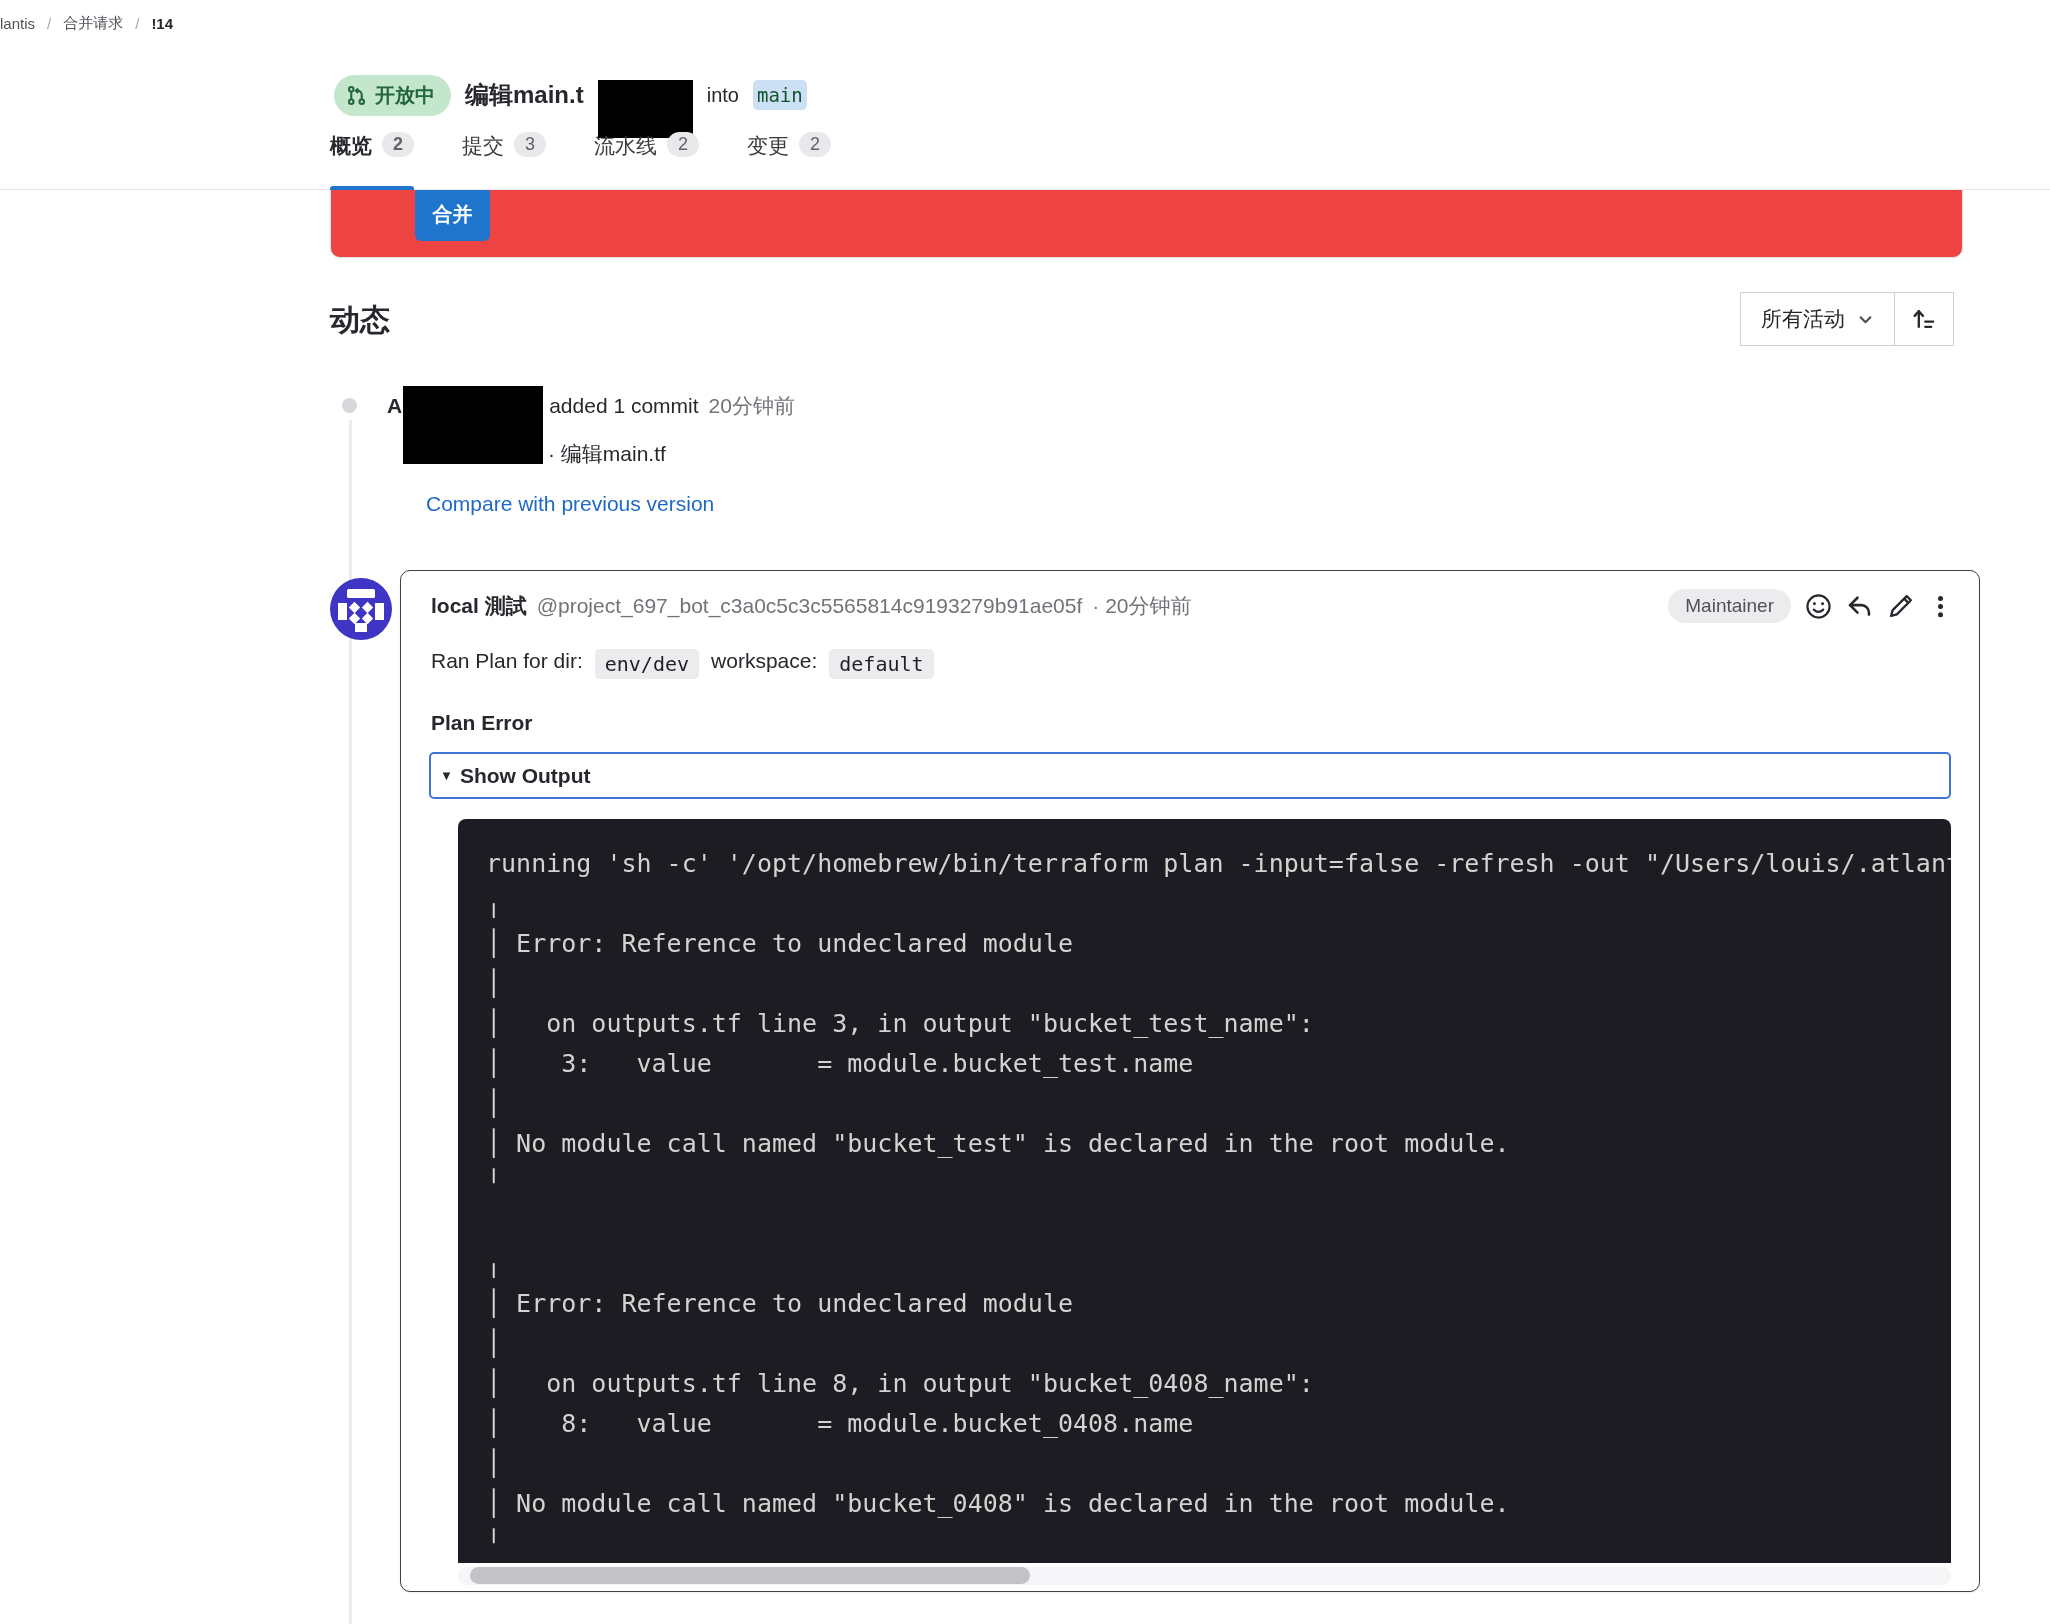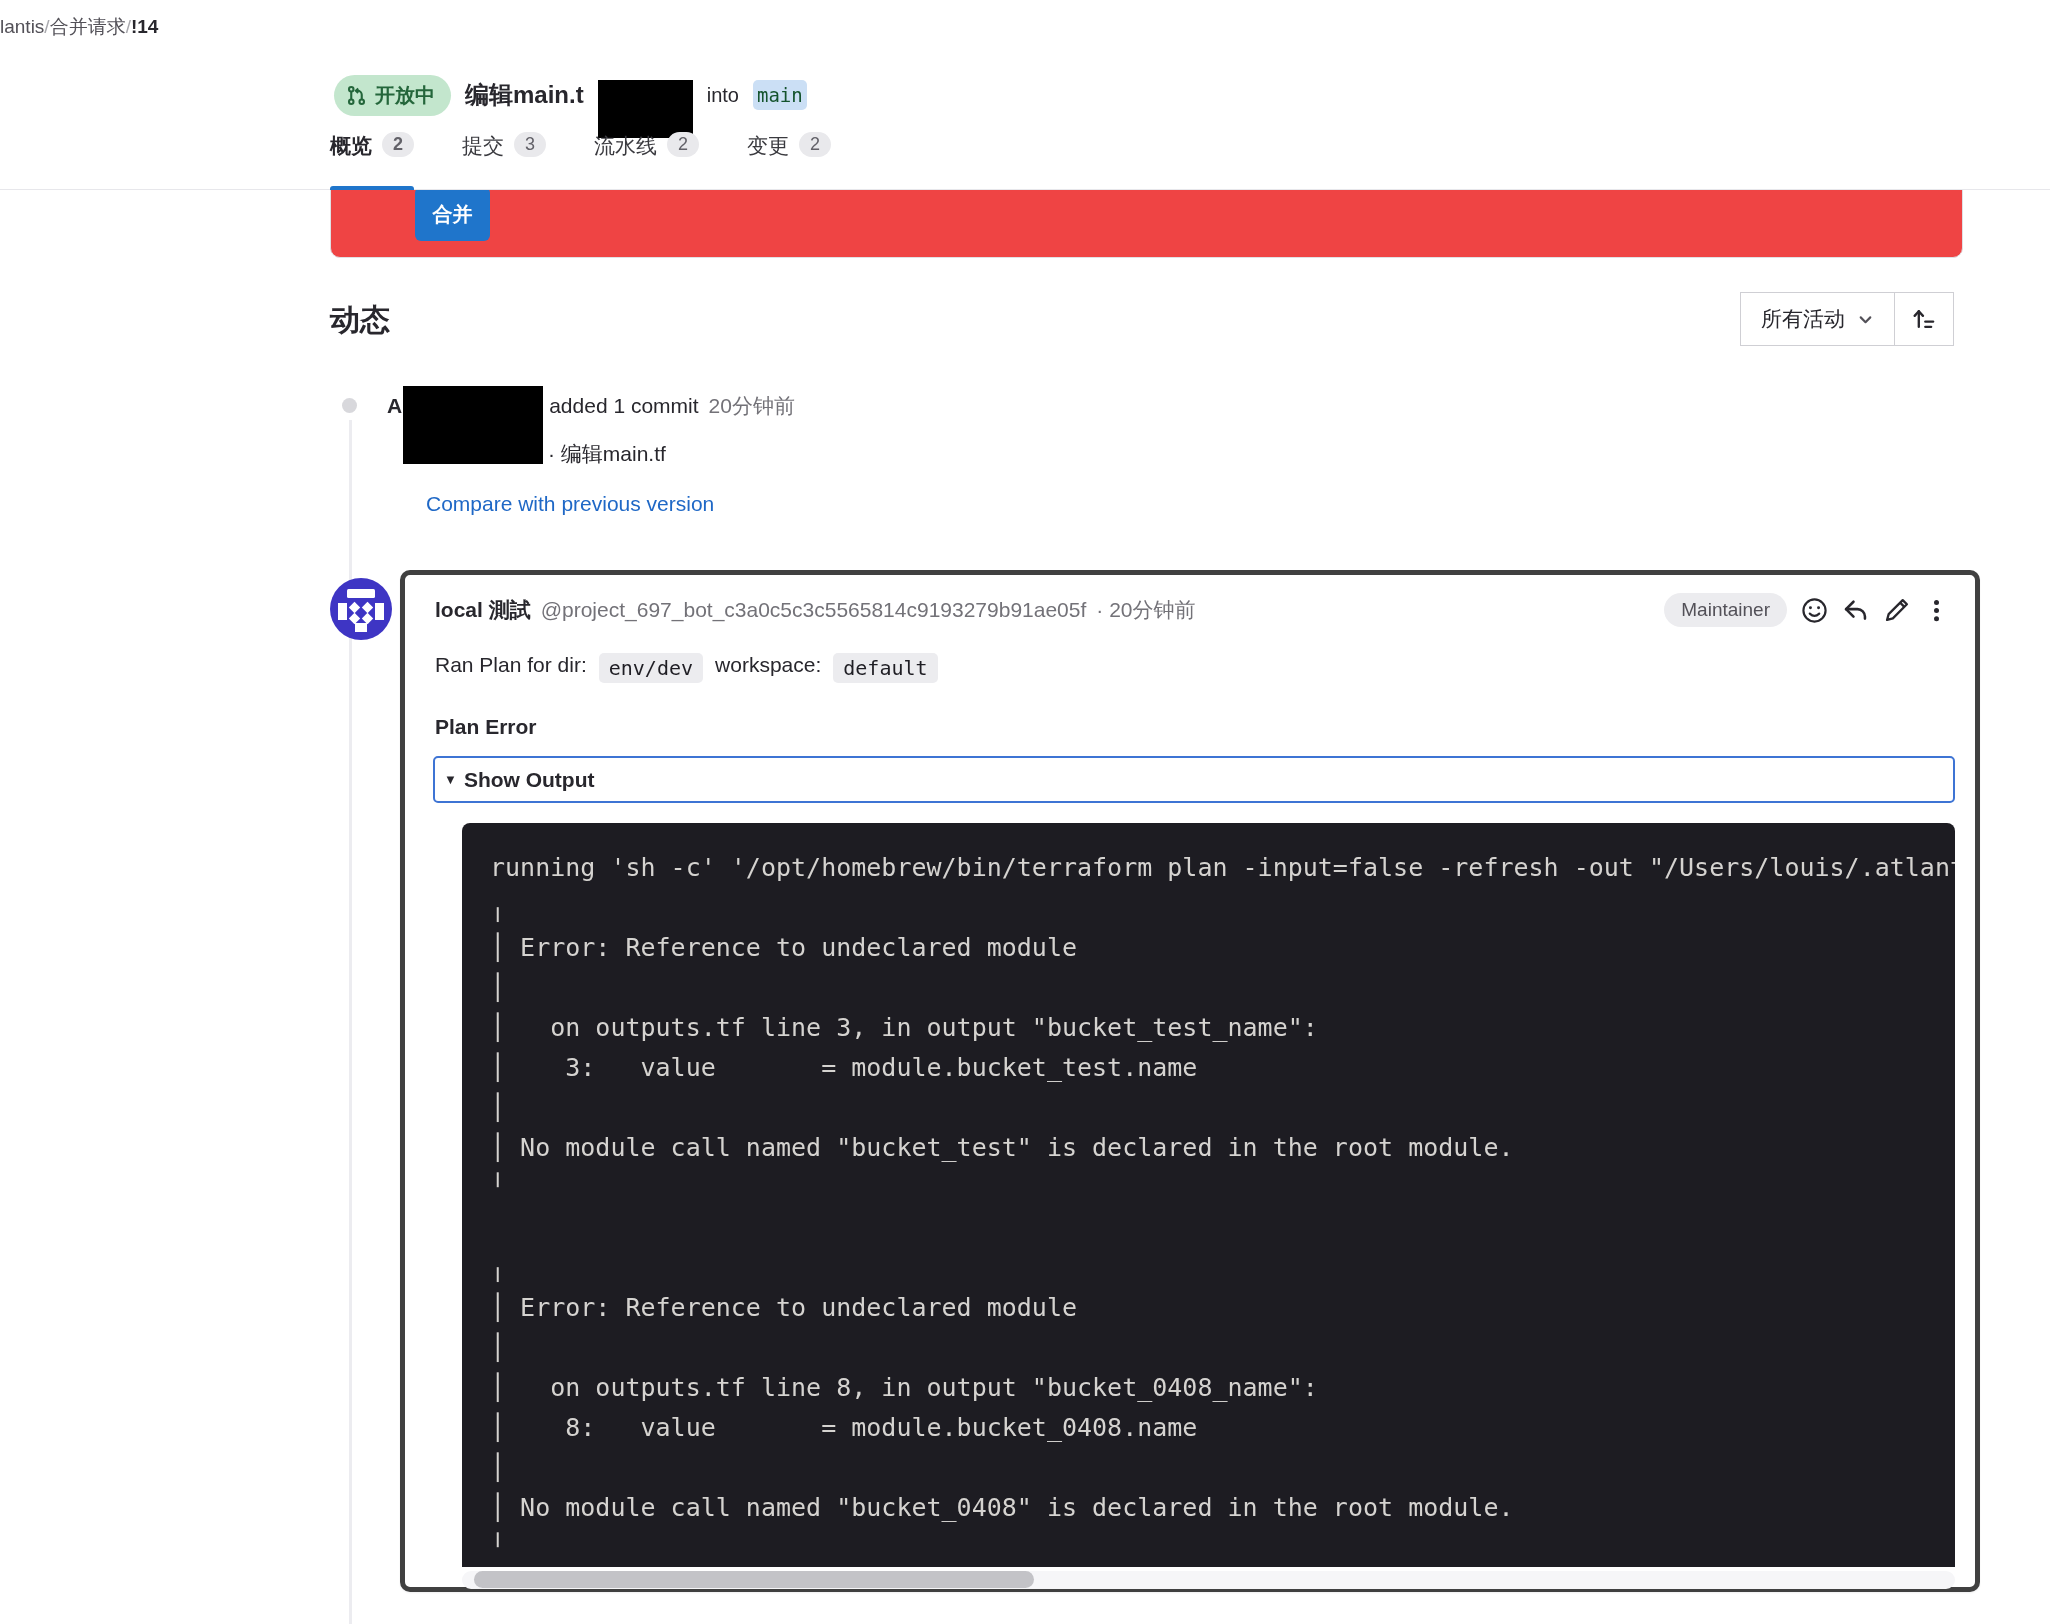--- a/index.html
+++ b/index.html
@@ -8,21 +8,21 @@
     position: relative; width: 2050px; height: 1624px;
     background: #fff; overflow: hidden;
     font-family: "Liberation Sans", sans-serif;
     color: #28272d;
   }
   
   .header-bar {
     position:absolute; top:0; left:0; width:2050px; height:190px;
     background:#fff; border-bottom:1px solid #e7e7eb; z-index:10;
   }
-  .breadcrumb { position:absolute; top:14px; left:0; font-size:19px; color:#535158; display:flex; align-items:center; }
+  .breadcrumb { position:absolute; top:14px; left:0; font-size:15px; color:#535158; display:flex; gap:12px; align-items:center; }
   .breadcrumb .sep { color:#a9a9ae; }
   .breadcrumb .mr-id { color:#28272d; font-weight:700; }
   .badge-row { position:absolute; left:334px; top:66px; display:flex; align-items:center; gap:14px; }
   .status-badge {
     display:flex; align-items:center; gap:8px;
     background:#c3e6cd; color:#24663b; font-weight:600; font-size:20px;
     padding:7px 16px 7px 12px; border-radius:24px;
   }
   .mr-title { font-size:24px; font-weight:700; color:#28272d; }
   .redaction-title { width:95px; height:58px; background:#000; position:relative; top:14px; }
@@ -63,21 +63,21 @@
   .event .author-initial { font-weight:700; }
   .event .spacer1 { width:147px; }
   .event .time-ago { color:#737278; margin-left:10px; }
   .event .redaction-commit { position:absolute; left:16px; top:-6px; width:140px; height:78px; background:#000; }
   .event .line2 { margin-top:16px; margin-left:161px; color:#28272d; }
   .compare-link { display:inline-block; margin-top:24px; margin-left:39px; color:#1f68c6; font-size:21px; text-decoration:none; cursor:pointer; }
   
   .avatar { position:absolute; left:330px; top:578px; width:62px; height:62px; z-index:3; }
   .comment-card {
     position:absolute; left:400px; top:570px; width:1580px; height:1022px;
-    background:#fff; border:5px solid #404040; border-radius:10px;
+    background:#fff; border:1px solid #404040; border-radius:10px;
     box-shadow:0 1px 2px rgba(31,30,36,.07);
   }
   .comment-head { position:absolute; left:30px; right:26px; top:18px; display:flex; justify-content:space-between; align-items:center; }
   .comment-id { display:flex; align-items:baseline; gap:10px; font-size:21px; white-space:nowrap; }
   .author-name { font-weight:700; color:#28272d; }
   .author-handle, .comment-time { color:#737278; }
   .comment-actions { display:flex; align-items:center; gap:14px; }
   .role-badge { background:#ececef; color:#535158; font-size:19px; padding:6px 17px; border-radius:20px; }
   .icon-btn { background:none; border:none; padding:0; display:flex; align-items:center; cursor:pointer; }
   .ran-plan { position:absolute; left:30px; top:78px; display:flex; align-items:flex-start; gap:12px; font-size:21px; }

